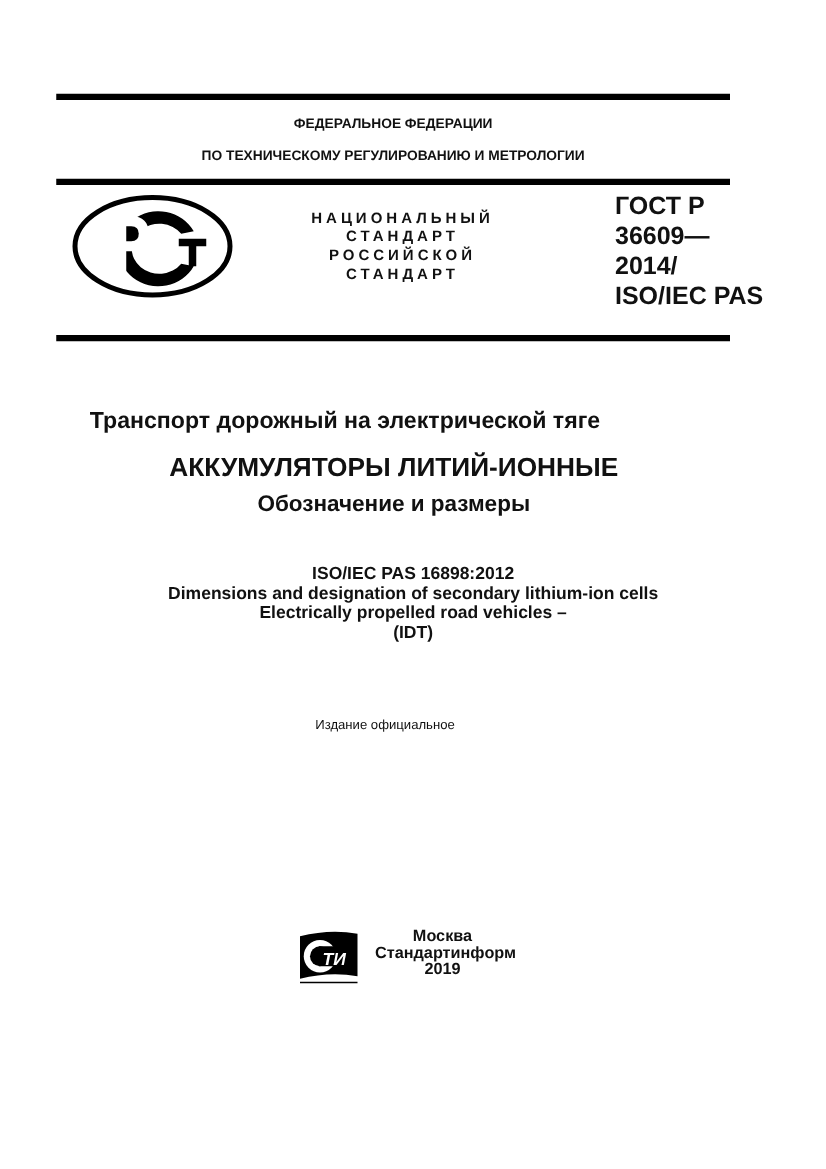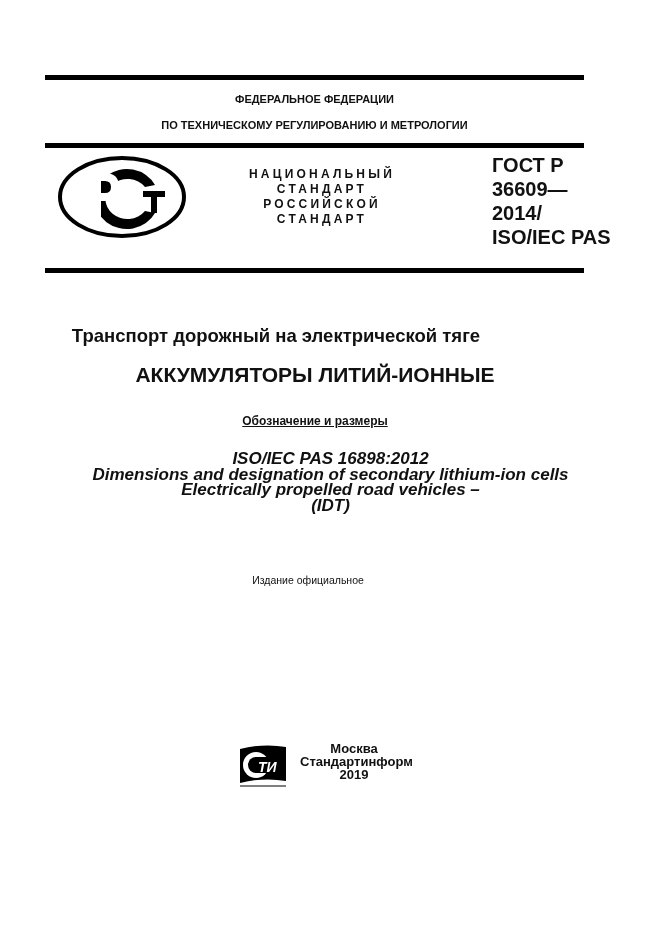--- a/index.html
+++ b/index.html
@@ -7,22 +7,22 @@
          font-family: "Liberation Sans", sans-serif; color: #111; }
   .rule { position: absolute; left: 45px; width: 539px; height: 5px; background: #000; }
   .abs { position: absolute; }
   .center { text-align: center; }
   .agency { left: 45px; width: 539px; font-size: 11px; font-weight: bold; }
   .nat { left: 232px; width: 180px; font-size: 12px; font-weight: bold; letter-spacing: 3.2px; line-height: 15px; }
   .gost { left: 452px; top: 153px; font-size: 20px; font-weight: bold; line-height: 24px; margin-left: 40px; }
   .gost div { white-space: nowrap; }
   .t1 { left: 0; width: 552px; top: 325px; font-size: 18.5px; font-weight: bold; }
   .t2 { left: 0; width: 630px; top: 363px; font-size: 21px; font-weight: bold; }
-  .t3 { left: 0; width: 630px; top: 414px; font-size: 12px; font-weight: bold; text-decoration: underline; }
-  .iso { left: 0; width: 661px; top: 451px; font-size: 17px; font-weight: bold; line-height: 15.5px; font-style: italic; }
+  .t3 { left: 0; width: 630px; top: 393px; font-size: 18px; font-weight: bold; }
+  .iso { left: 0; width: 661px; top: 451px; font-size: 14px; font-weight: bold; line-height: 15.5px; }
   .ed { left: 0; width: 616px; top: 574px; font-size: 10.5px; font-weight: normal; }
   .pub { left: 300px; width: 108px; top: 742px; font-size: 13px; font-weight: bold; line-height: 13px; }
 </style>
 </head>
 <body>
 
 <div class="rule" style="top:75px;"></div>
 <div class="abs agency center" style="top:93px;">ФЕДЕРАЛЬНОЕ ФЕДЕРАЦИИ</div>
 <div class="abs agency center" style="top:119px;">ПО ТЕХНИЧЕСКОМУ РЕГУЛИРОВАНИЮ И МЕТРОЛОГИИ</div>
 <div class="rule" style="top:143px;"></div>

